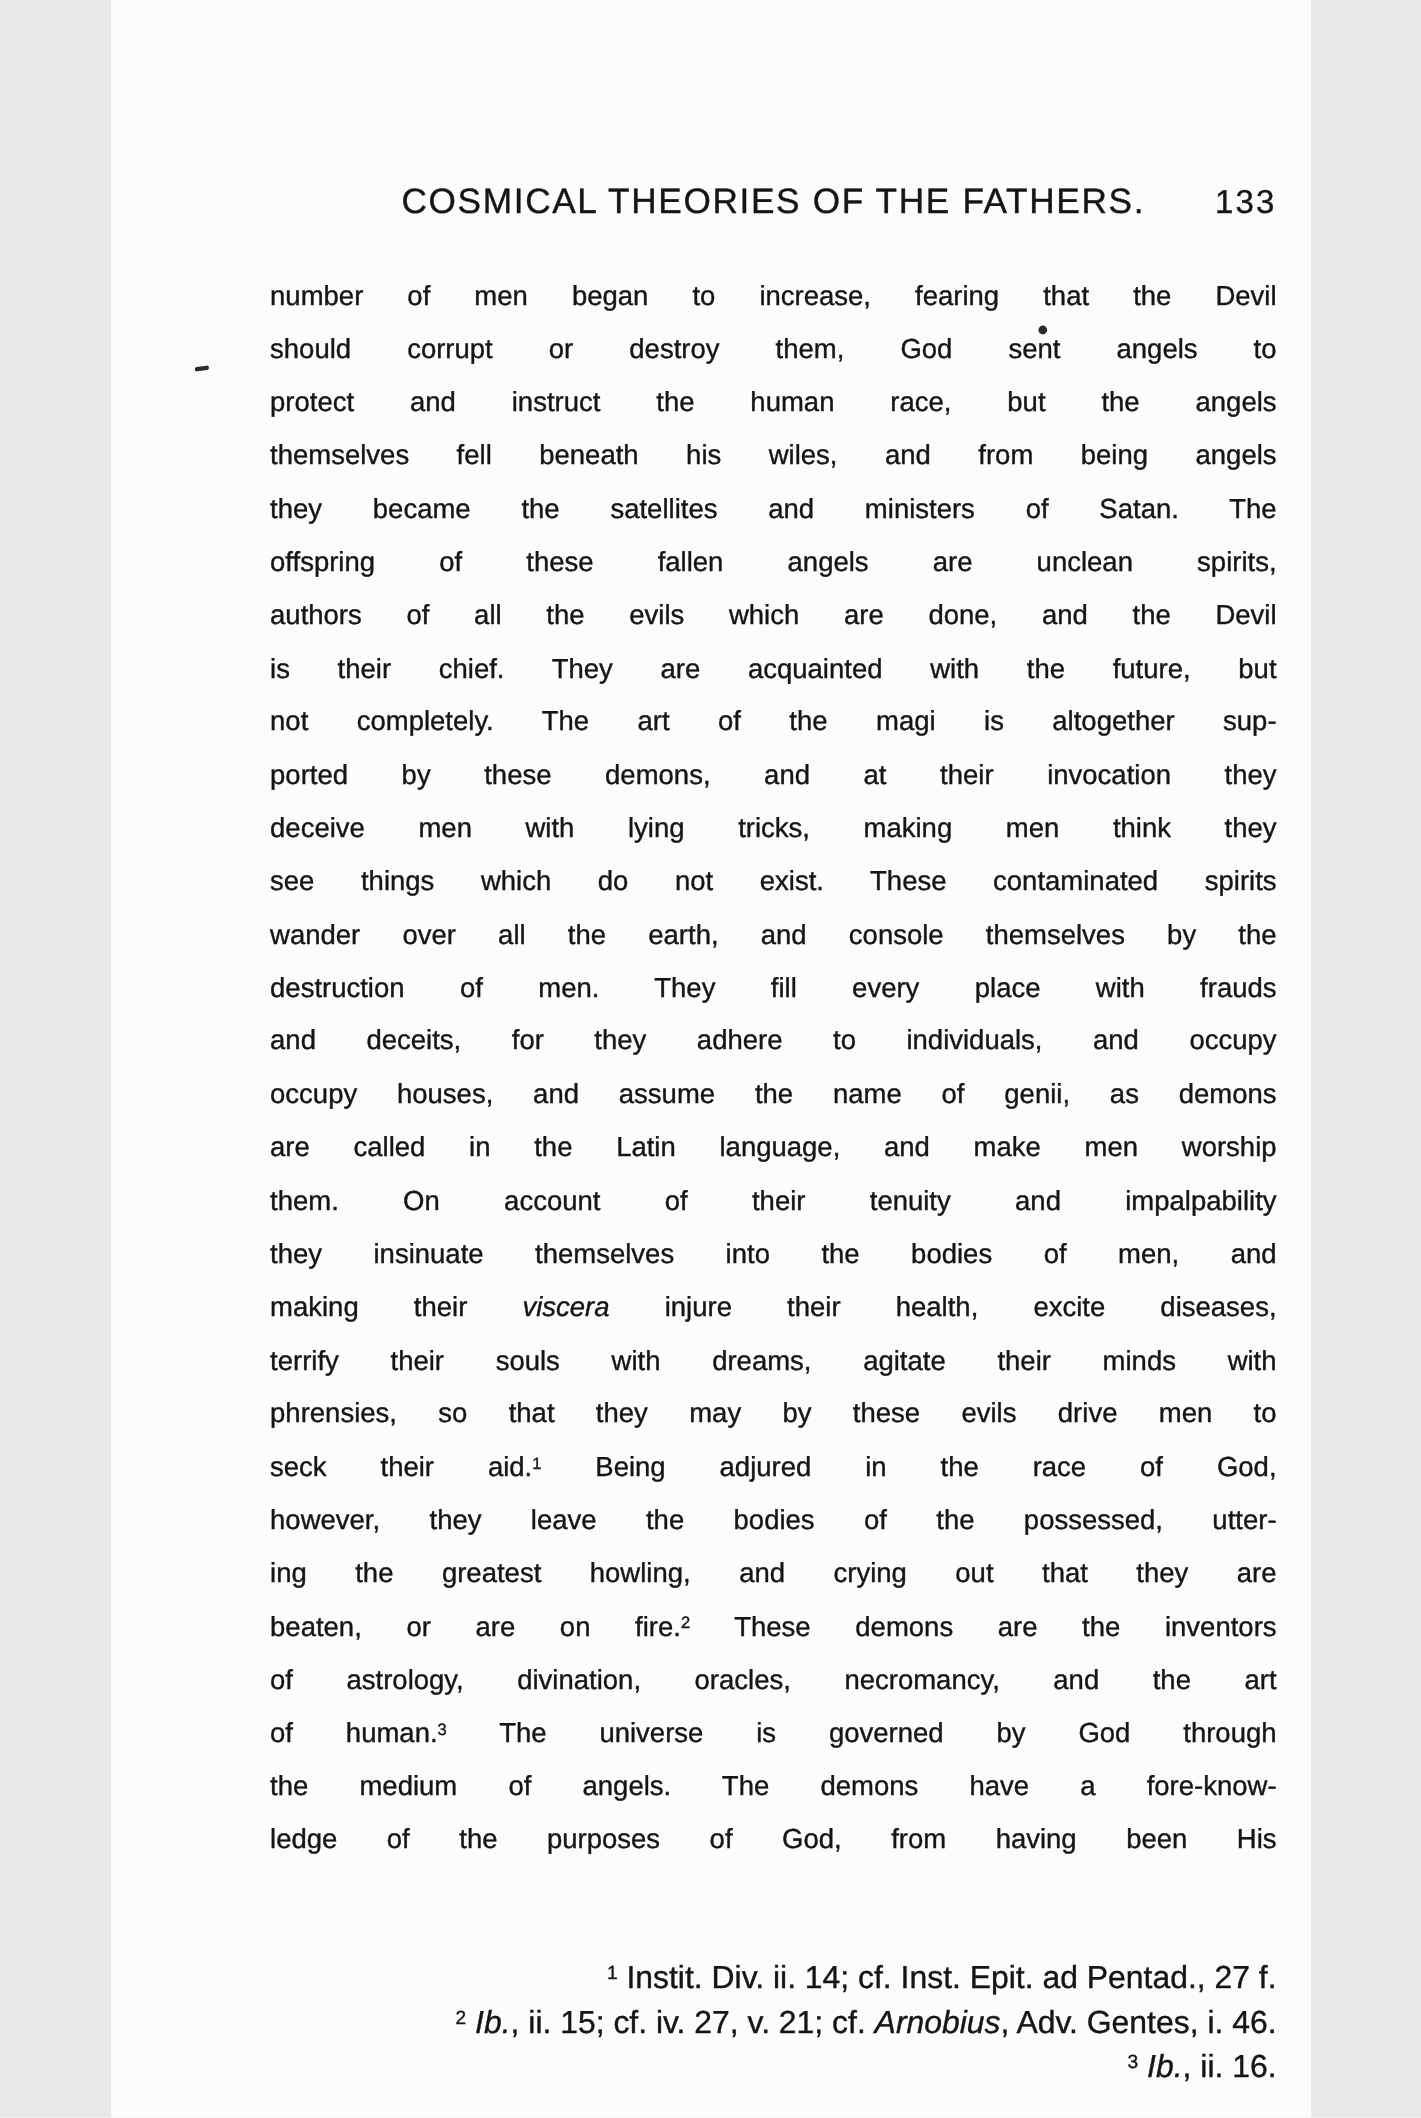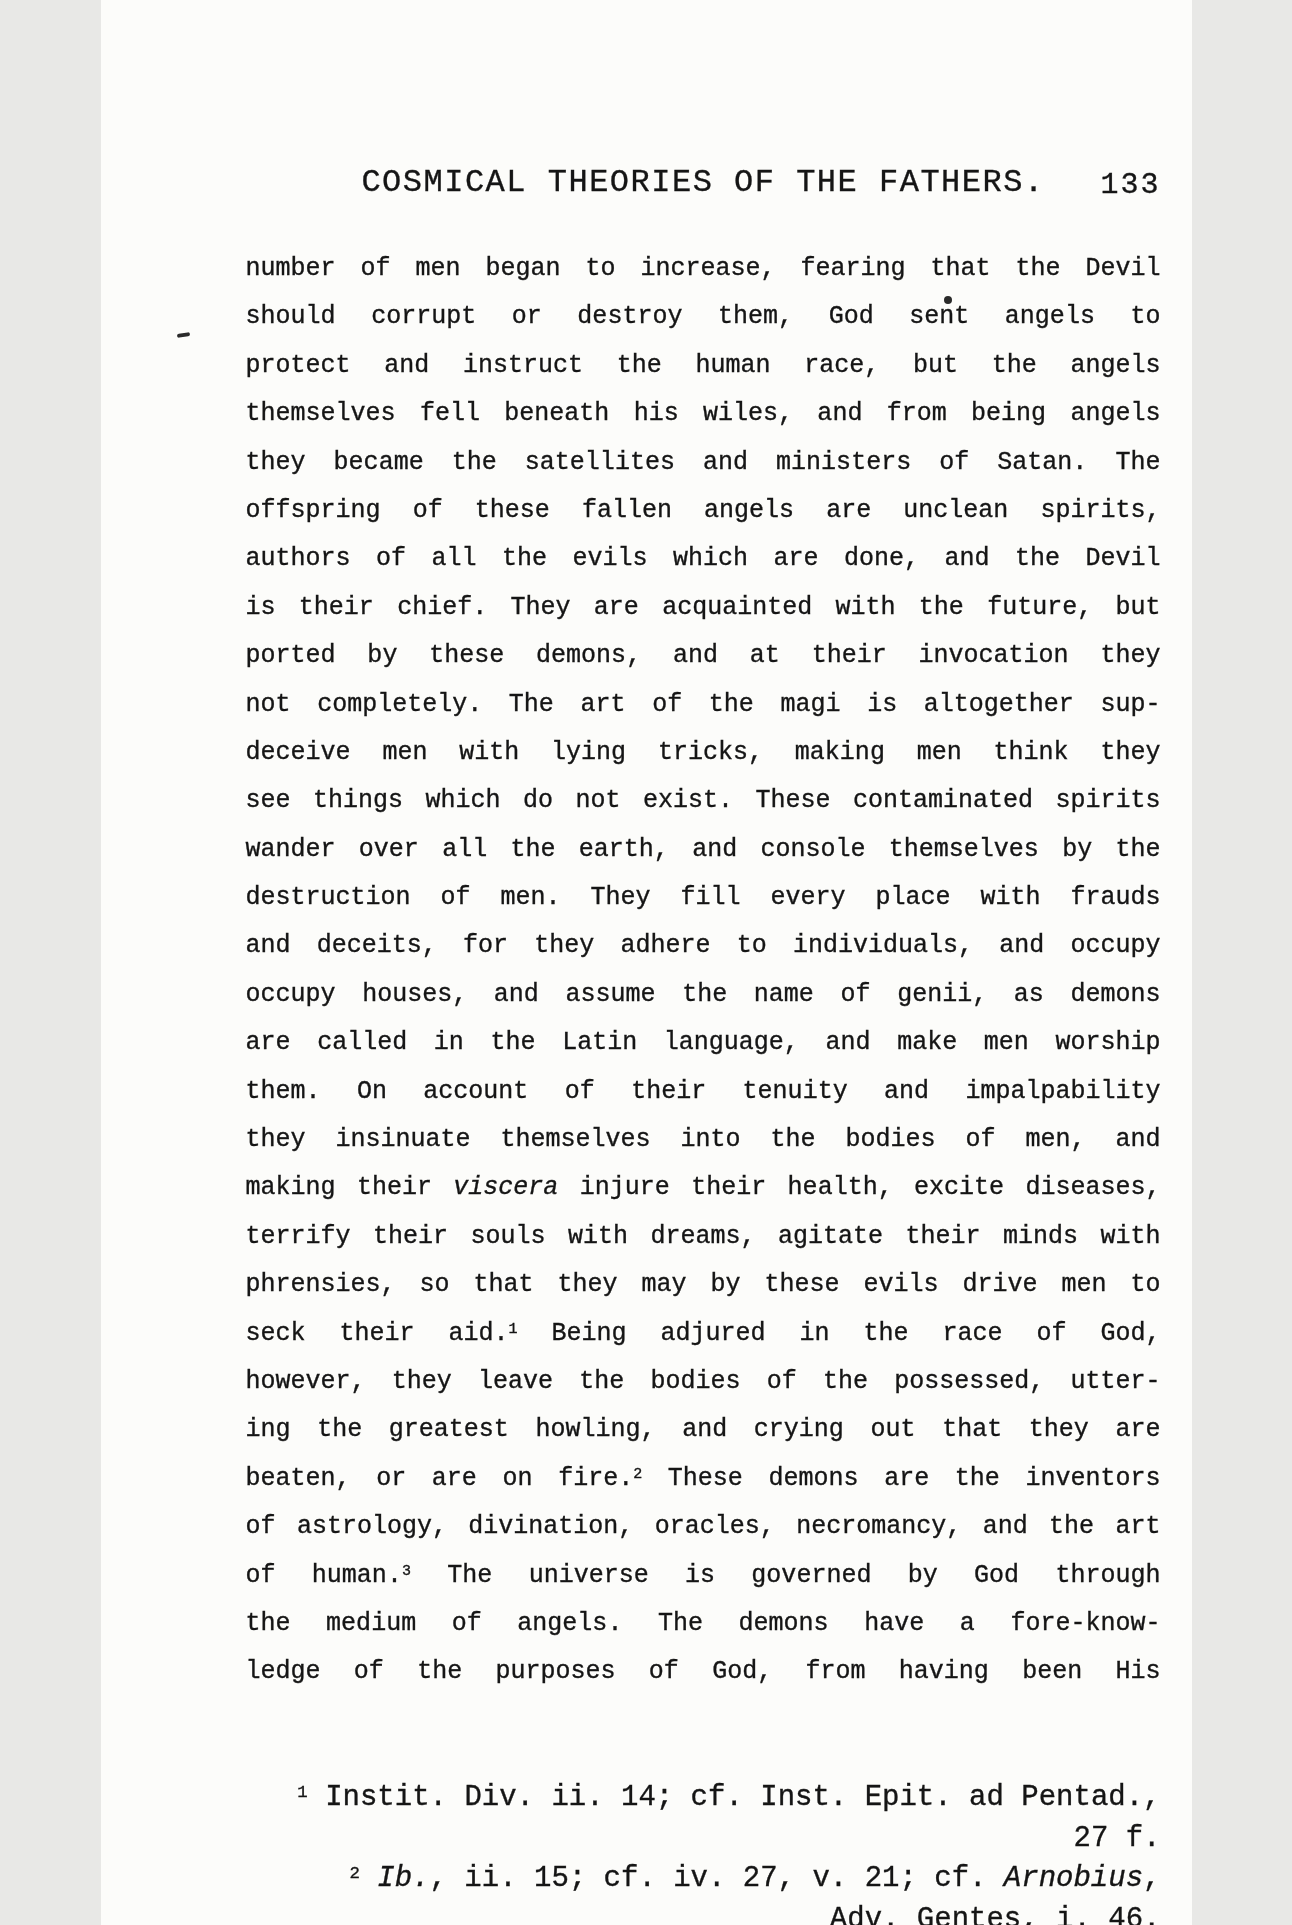--- a/index.html
+++ b/index.html
@@ -3,21 +3,21 @@
 <meta charset="utf-8">
 <style>
   html,body{margin:0;padding:0;}
   body{background:#e8e8e6;}
   .page{
     position:relative;
     width:1091px;height:1925px;
     margin:0 auto;
     background:#fcfcfa;
     color:#151515;
-    font-family:Liberation Mono, monospace;
+    font-family:Liberation Sans, sans-serif;
     -webkit-text-stroke:0.35px currentColor;
     overflow:hidden;
   }
   .header{
     position:absolute;top:164px;left:145px;width:915px;
     text-align:center;
     font-size:32px;line-height:38px;letter-spacing:1.5px;
     white-space:nowrap;
   }
   .page-number{
@@ -66,22 +66,22 @@
 
   <div class="body-text" id="body-text">
       <div class="line"><span>number of men began to increase, fearing that the Devil</span></div>
       <div class="line"><span>should corrupt or destroy them, God sent angels to</span></div>
       <div class="line"><span>protect and instruct the human race, but the angels</span></div>
       <div class="line"><span>themselves fell beneath his wiles, and from being angels</span></div>
       <div class="line"><span>they became the satellites and ministers of Satan.  The</span></div>
       <div class="line"><span>offspring of these fallen angels are unclean spirits,</span></div>
       <div class="line"><span>authors of all the evils which are done, and the Devil</span></div>
       <div class="line"><span>is their chief.  They are acquainted with the future, but</span></div>
+      <div class="line"><span>not completely.  The art of the magi is altogether sup-</span></div>
       <div class="line"><span>ported by these demons, and at their invocation they</span></div>
-      <div class="line"><span>not completely.  The art of the magi is altogether sup-</span></div>
       <div class="line"><span>deceive men with lying tricks, making men think they</span></div>
       <div class="line"><span>see things which do not exist.  These contaminated spirits</span></div>
       <div class="line"><span>wander over all the earth, and console themselves by the</span></div>
       <div class="line"><span>destruction of men.  They fill every place with frauds</span></div>
       <div class="line"><span>and deceits, for they adhere to individuals, and occupy</span></div>
       <div class="line"><span>occupy houses, and assume the name of genii, as demons</span></div>
       <div class="line"><span>are called in the Latin language, and make men worship</span></div>
       <div class="line"><span>them.  On account of their tenuity and impalpability</span></div>
       <div class="line"><span>they insinuate themselves into the bodies of men, and</span></div>
       <div class="line"><span>making their </span><em>viscera</em><span> injure their health, excite diseases,</span></div>

